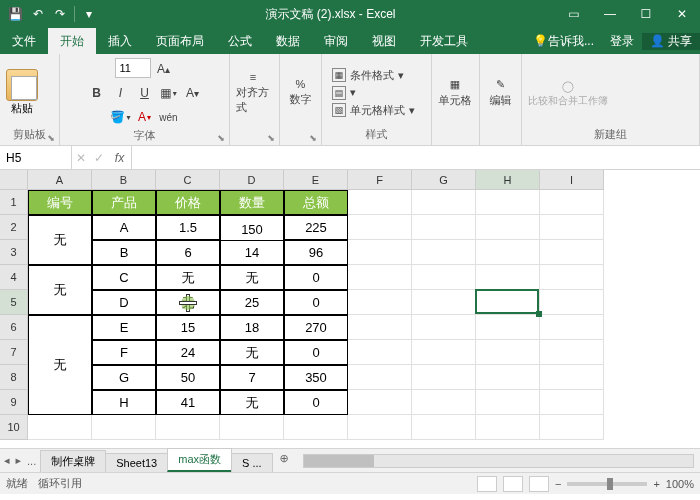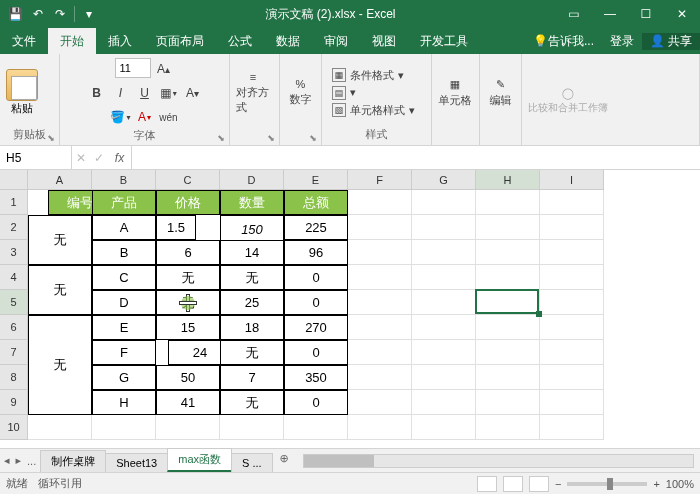--- a/index.html
+++ b/index.html
@@ -212,20 +212,21 @@
     <div class="ribbon-group-label"></div>
   </div>
 
   <div class="ribbon-group" style="flex:1">
     <div class="rg-body">
         <div class="big-placeholder" style="color:#aaa;width:auto">
           <span>◯</span>
           <span style="font-size:10px;line-height:1.1;text-align:right">比较和合并工作簿</span>
         </div>
       </div>
+    <div class="ribbon-group-label">新建组</div>
   </div>
 </div>
 
 <div class="namebox-row">
   <div class="namebox">H5</div>
   <div class="fx-controls">
     <span>✕</span>
     <span>✓</span>
   </div>
   <div class="fx-btn">fx</div>
@@ -291,50 +292,50 @@
       <div class="cell " style="left: 448px; top: 175px; width: 64px; height: 25px;"></div>
       <div class="cell " style="left: 512px; top: 175px; width: 64px; height: 25px;"></div>
       <div class="cell " style="left: 320px; top: 200px; width: 64px; height: 25px;"></div>
       <div class="cell " style="left: 384px; top: 200px; width: 64px; height: 25px;"></div>
       <div class="cell " style="left: 448px; top: 200px; width: 64px; height: 25px;"></div>
       <div class="cell " style="left: 512px; top: 200px; width: 64px; height: 25px;"></div>
       <div class="cell " style="left: 320px; top: 225px; width: 64px; height: 25px;"></div>
       <div class="cell " style="left: 384px; top: 225px; width: 64px; height: 25px;"></div>
       <div class="cell " style="left: 448px; top: 225px; width: 64px; height: 25px;"></div>
       <div class="cell " style="left: 512px; top: 225px; width: 64px; height: 25px;"></div>
-      <div class="cell hdr-cell" style="left: 0px; top: 0px; width: 64px; height: 25px; margin-left: 20px;">编号</div>
+      <div class="cell hdr-cell" style="left: 0px; top: 0px; width: 64px; height: 25px;">编号</div>
       <div class="cell hdr-cell" style="left: 64px; top: 0px; width: 64px; height: 25px;">产品</div>
       <div class="cell hdr-cell" style="left: 128px; top: 0px; width: 64px; height: 25px;">价格</div>
       <div class="cell hdr-cell" style="left: 192px; top: 0px; width: 64px; height: 25px; text-align: center;">数量</div>
       <div class="cell hdr-cell" style="left: 256px; top: 0px; width: 64px; height: 25px;">总额</div>
       <div class="cell data-cell" style="left: 0px; top: 25px; width: 64px; height: 50px;">无</div>
       <div class="cell data-cell" style="left: 0px; top: 75px; width: 64px; height: 50px;">无</div>
       <div class="cell data-cell" style="left: 0px; top: 125px; width: 64px; height: 100px;">无</div>
       <div class="cell data-cell" style="left: 64px; top: 25px; width: 64px; height: 25px;">A</div>
-      <div class="cell data-cell" style="left: 128px; top: 25px; width: 40px; height: 25px;">1.5</div>
-      <div class="cell data-cell" style="left: 192px; top: 25px; width: 64px; height: 28px; font-style: italic;">150</div>
+      <div class="cell data-cell" style="left: 128px; top: 25px; width: 64px; height: 25px;">1.5</div>
+      <div class="cell data-cell" style="left: 192px; top: 25px; width: 64px; height: 28px;">150</div>
       <div class="cell data-cell" style="left: 256px; top: 25px; width: 64px; height: 25px;">225</div>
       <div class="cell data-cell" style="left: 64px; top: 50px; width: 64px; height: 25px;">B</div>
       <div class="cell data-cell" style="left: 128px; top: 50px; width: 64px; height: 25px;">6</div>
       <div class="cell data-cell" style="left: 192px; top: 50px; width: 64px; height: 25px;">14</div>
       <div class="cell data-cell" style="left: 256px; top: 50px; width: 64px; height: 25px;">96</div>
       <div class="cell data-cell" style="left: 64px; top: 75px; width: 64px; height: 25px;">C</div>
       <div class="cell data-cell" style="left: 128px; top: 75px; width: 64px; height: 25px;">无</div>
       <div class="cell data-cell" style="left: 192px; top: 75px; width: 64px; height: 25px;">无</div>
       <div class="cell data-cell" style="left: 256px; top: 75px; width: 64px; height: 25px;">0</div>
       <div class="cell data-cell" style="left: 64px; top: 100px; width: 64px; height: 25px;">D</div>
       <div class="cell data-cell" style="left: 128px; top: 100px; width: 64px; height: 25px;">无</div>
       <div class="cell data-cell" style="left: 192px; top: 100px; width: 64px; height: 25px;">25</div>
       <div class="cell data-cell" style="left: 256px; top: 100px; width: 64px; height: 25px;">0</div>
       <div class="cell data-cell" style="left: 64px; top: 125px; width: 64px; height: 25px;">E</div>
       <div class="cell data-cell" style="left: 128px; top: 125px; width: 64px; height: 25px;">15</div>
       <div class="cell data-cell" style="left: 192px; top: 125px; width: 64px; height: 25px;">18</div>
       <div class="cell data-cell" style="left: 256px; top: 125px; width: 64px; height: 25px;">270</div>
       <div class="cell data-cell" style="left: 64px; top: 150px; width: 64px; height: 25px;">F</div>
-      <div class="cell data-cell" style="left: 128px; top: 150px; width: 64px; height: 25px; margin-left: 12px;">24</div>
+      <div class="cell data-cell" style="left: 128px; top: 150px; width: 64px; height: 25px;">24</div>
       <div class="cell data-cell" style="left: 192px; top: 150px; width: 64px; height: 25px;">无</div>
       <div class="cell data-cell" style="left: 256px; top: 150px; width: 64px; height: 25px;">0</div>
       <div class="cell data-cell" style="left: 64px; top: 175px; width: 64px; height: 25px;">G</div>
       <div class="cell data-cell" style="left: 128px; top: 175px; width: 64px; height: 25px;">50</div>
       <div class="cell data-cell" style="left: 192px; top: 175px; width: 64px; height: 25px;">7</div>
       <div class="cell data-cell" style="left: 256px; top: 175px; width: 64px; height: 25px;">350</div>
       <div class="cell data-cell" style="left: 64px; top: 200px; width: 64px; height: 25px;">H</div>
       <div class="cell data-cell" style="left: 128px; top: 200px; width: 64px; height: 25px;">41</div>
       <div class="cell data-cell" style="left: 192px; top: 200px; width: 64px; height: 25px;">无</div>
       <div class="cell data-cell" style="left: 256px; top: 200px; width: 64px; height: 25px;">0</div>

